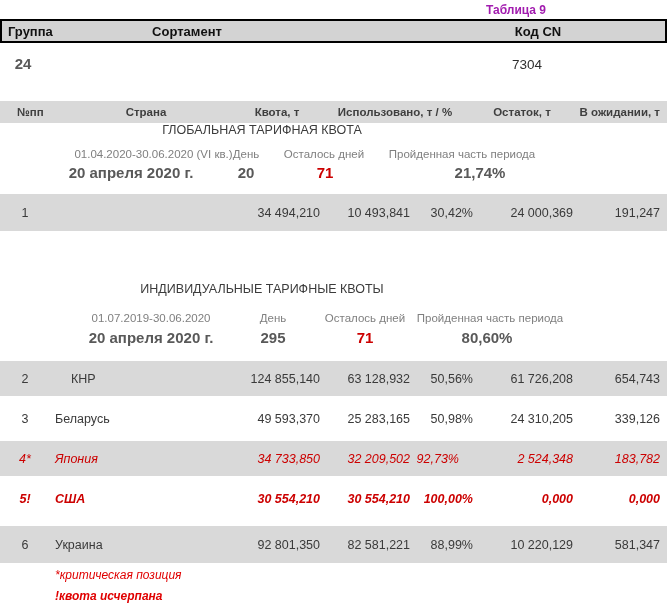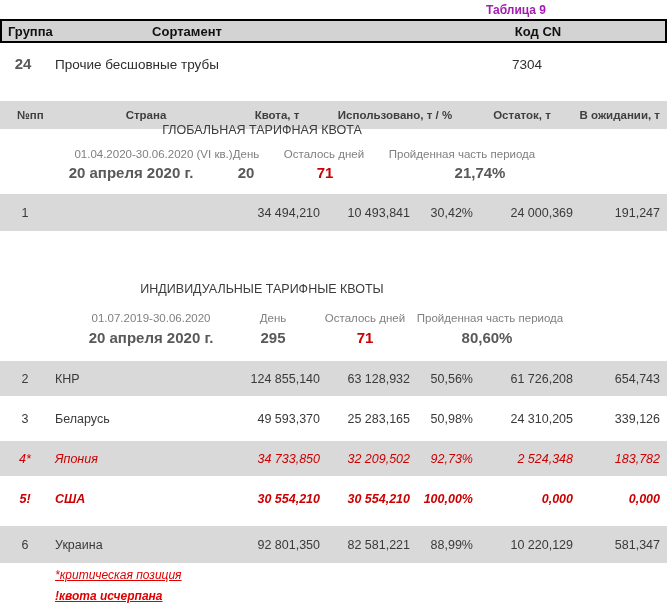--- a/index.html
+++ b/index.html
@@ -23,21 +23,21 @@
     position:absolute; top:50%; transform:translateY(-50%);
     font-size:13px; font-weight:bold; color:#111111; white-space:nowrap;
   }
   .group-bar .hctr { transform:translate(-50%,-50%); }
 
   .group-num { font-size:15px; font-weight:bold; color:#595959; }
   .group-name { font-size:13.5px; color:#2e2e2e; }
   .group-code { font-size:13.5px; color:#2e2e2e; }
 
   
-  .col-bar { left:0; top:101px; width:667px; height:28px; background:#d9d9d9; }
+  .col-bar { left:0; top:101px; width:667px; height:22px; background:#d9d9d9; }
   .col-bar .hcell {
     position:absolute; top:50%; transform:translateY(-50%);
     font-size:11.5px; font-weight:bold; color:#3f3f3f; white-space:nowrap;
   }
   .col-bar .hctr { transform:translate(-50%,-50%); }
   .col-bar .hrt { text-align:right;padding-left:48px; }
 
   
   .section-title { font-size:12.5px; color:#3b3b3b; }
   .sub-label { font-size:11.5px; color:#7f7f7f; }
@@ -52,38 +52,37 @@
     font-size:12.5px; color:#3a3a3a; white-space:nowrap;
   }
   .cctr { transform:translate(-50%,-50%); text-align:center; }
   .crt { text-align:right; }
   .country-wrap { white-space:normal; width:185px; line-height:16px; }
 
   .critical .cell { color:#cc0000; font-style:italic; }
   .exhausted .cell { color:#cc0000; font-style:italic; font-weight:bold; }
 
   
-  .footnote { font-size:12px; font-style:italic; color:#e00000;text-decoration:underline; }
+  .footnote { font-size:12px; font-style:italic; color:#e00000; }
   .footnote-bold { font-weight:bold; }
 </style>
 </head>
 <body>
 
 <div class="page">
 
   <div class="abs ctrx tbl-caption" style="left:516px; top:3px;">Таблица 9</div>
 
   <div class="abs group-bar">
     <div class="hcell" style="left:6px;">Группа</div>
     <div class="hcell hctr" style="left:185px;">Сортамент</div>
     <div class="hcell hctr" style="left:536px;">Код CN</div>
   </div>
 
   <div class="abs ctrx group-num" style="left:23px; top:55px;">24</div>
-  <div class="abs group-name" style="left:55px; top:57px;">Прочие бесшовные трубы</div>
   <div class="abs ctrx group-code" style="left:527px; top:57px;">7304</div>
 
   <div class="abs col-bar">
     <div class="hcell" style="left:17px;">№пп</div>
     <div class="hcell hctr" style="left:146px;">Страна</div>
     <div class="hcell hctr" style="left:277px;">Квота, т</div>
     <div class="hcell hctr" style="left:395px;">Использовано, т / %</div>
     <div class="hcell hctr" style="left:522px;">Остаток, т</div>
     <div class="hcell hrt" style="right:7px;">В ожидании, т</div>
   </div>
@@ -116,21 +115,21 @@
   <div class="abs ctrx sub-label" style="left:365px; top:312px;">Осталось дней</div>
   <div class="abs ctrx sub-label" style="left:490px; top:312px;">Пройденная часть периода</div>
 
   <div class="abs ctrx big-val" style="left:151px; top:329px;">20 апреля 2020 г.</div>
   <div class="abs ctrx big-val" style="left:273px; top:329px;">295</div>
   <div class="abs ctrx big-val red" style="left:365px; top:329px;">71</div>
   <div class="abs ctrx big-val" style="left:487px; top:329px;">80,60%</div>
 
   <div class="row stripe" style="top:361px; height:35px;">
     <div class="cell cctr" style="left:25px;">2</div>
-    <div class="cell" style="left:55px;">КНР</div>
+    <div class="cell" style="left:71px;">КНР</div>
     <div class="cell crt" style="right:347px;">124 855,140</div>
     <div class="cell crt" style="right:257px;margin-left:44px;">63 128,932</div>
     <div class="cell crt" style="right:194px;">50,56%</div>
     <div class="cell crt" style="right:94px;">61 726,208</div>
     <div class="cell crt" style="right:7px;">654,743</div>
   </div>
 
   <div class="row" style="top:401px; height:35px;">
     <div class="cell cctr" style="left:25px;">3</div>
     <div class="cell" style="left:55px;">Беларусь</div>
@@ -139,21 +138,21 @@
     <div class="cell crt" style="right:194px;">50,98%</div>
     <div class="cell crt" style="right:94px;">24 310,205</div>
     <div class="cell crt" style="right:7px;">339,126</div>
   </div>
 
   <div class="row stripe critical" style="top:441px; height:35px;">
     <div class="cell cctr" style="left:25px;">4*</div>
     <div class="cell" style="left:55px;">Япония</div>
     <div class="cell crt" style="right:347px;">34 733,850</div>
     <div class="cell crt" style="right:257px;">32 209,502</div>
-    <div class="cell crt" style="right:194px;text-align:center;">92,73%</div>
+    <div class="cell crt" style="right:208px;text-align:center;">92,73%</div>
     <div class="cell crt" style="right:94px;">2 524,348</div>
     <div class="cell crt" style="right:7px;">183,782</div>
   </div>
 
   <div class="row exhausted" style="top:481px; height:35px;">
     <div class="cell cctr" style="left:25px;">5!</div>
     <div class="cell" style="left:55px;">США</div>
     <div class="cell crt" style="right:347px;">30 554,210</div>
     <div class="cell crt" style="right:257px;">30 554,210</div>
     <div class="cell crt" style="right:194px;">100,00%</div>

